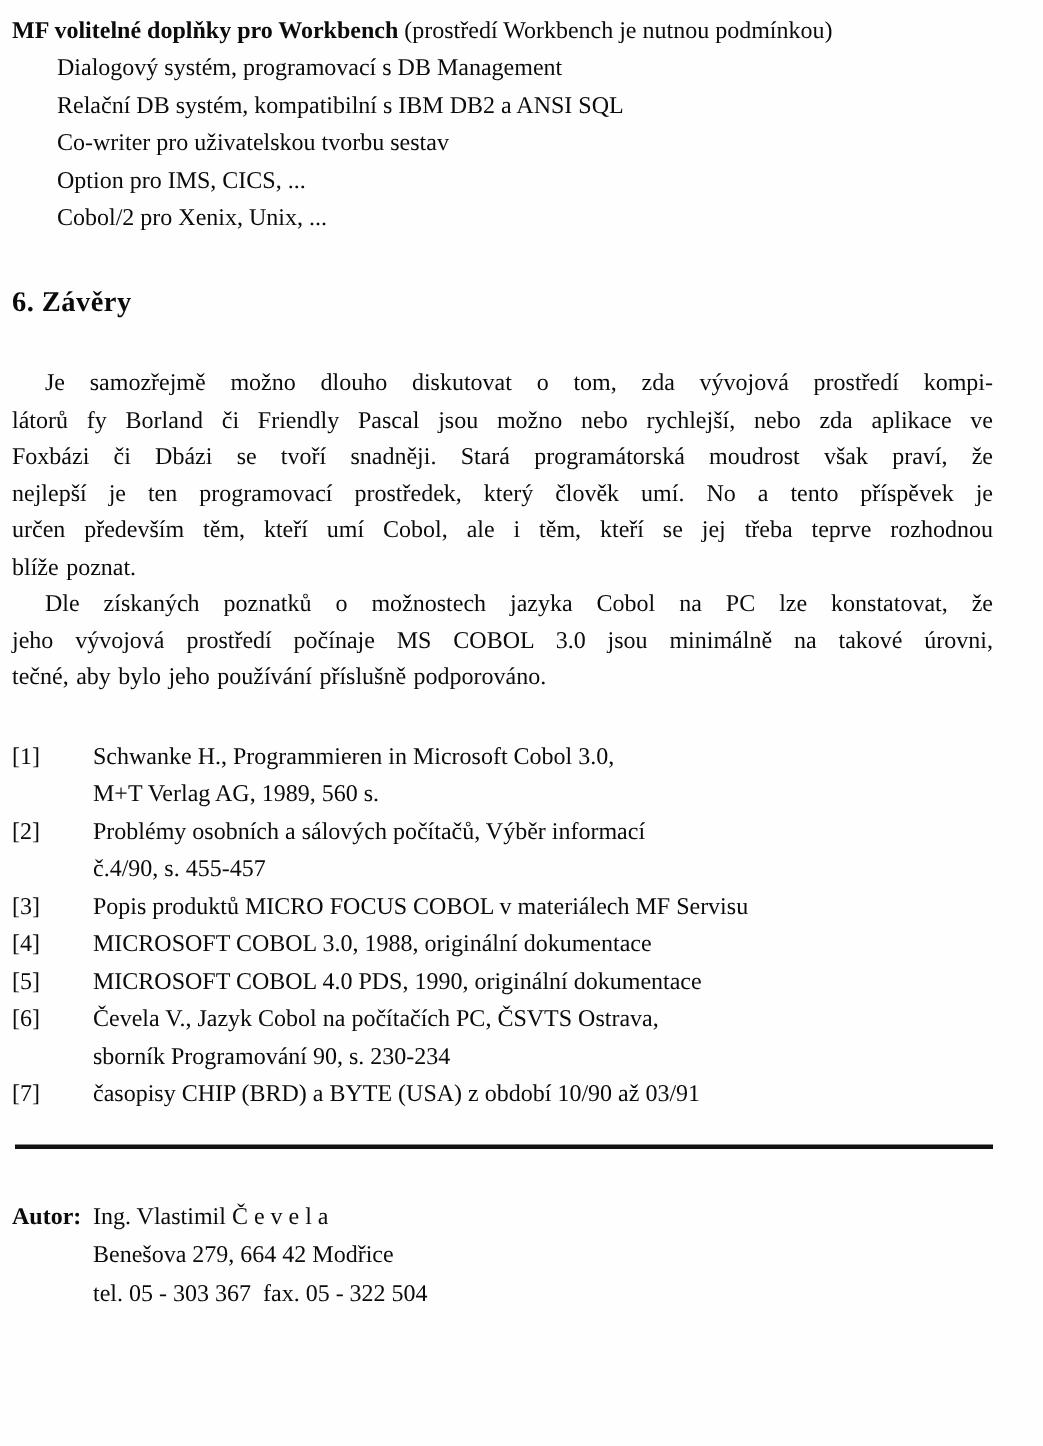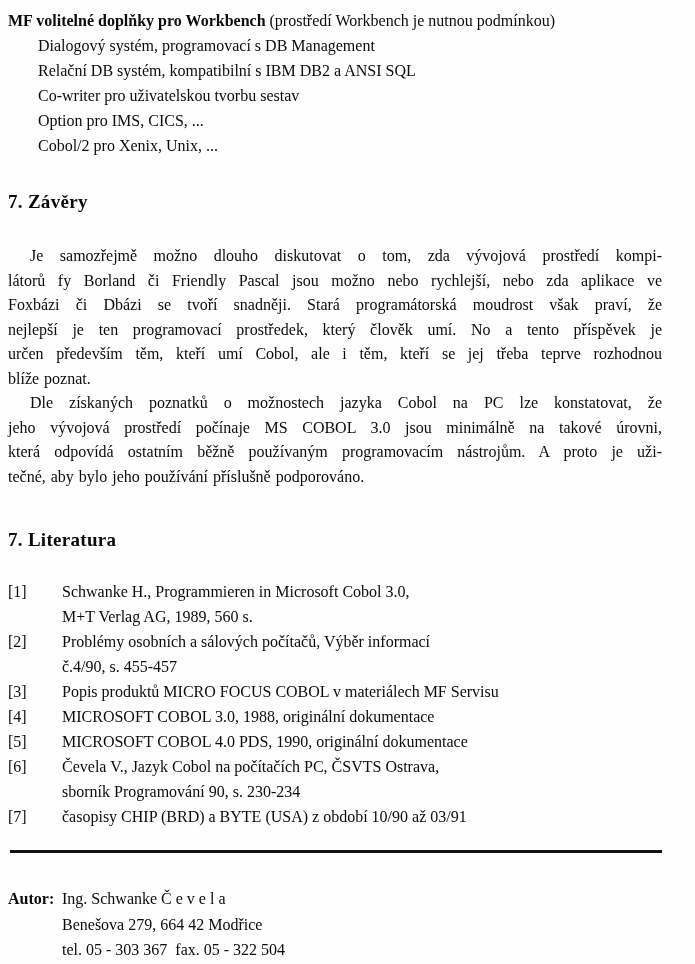--- a/index.html
+++ b/index.html
@@ -73,39 +73,37 @@
 
   <div class="addons">
     <div class="addons-title"><span class="b">MF volitelné doplňky pro Workbench</span><span> (prostředí Workbench je nutnou podmínkou)</span></div>
     <div class="addon-item">Dialogový systém, programovací s DB Management</div>
     <div class="addon-item">Relační DB systém, kompatibilní s IBM DB2 a ANSI SQL</div>
     <div class="addon-item">Co-writer pro uživatelskou tvorbu sestav</div>
     <div class="addon-item">Option pro IMS, CICS, ...</div>
     <div class="addon-item">Cobol/2 pro Xenix, Unix, ...</div>
   </div>
 
-  <div class="h">7. Závěry</div>
+  <div class="h">6. Závěry</div>
 
   <div class="para">
     <div class="jline first">Je samozřejmě možno dlouho diskutovat o tom, zda vývojová prostředí kompi-</div>
     <div class="jline">látorů fy Borland či Friendly Pascal jsou možno nebo rychlejší, nebo zda aplikace ve</div>
     <div class="jline">Foxbázi či Dbázi se tvoří snadněji. Stará programátorská moudrost však praví, že</div>
     <div class="jline">nejlepší je ten programovací prostředek, který člověk umí. No a tento příspěvek je</div>
     <div class="jline">určen především těm, kteří umí Cobol, ale i těm, kteří se jej třeba teprve rozhodnou</div>
     <div class="jline last">blíže poznat.</div>
   </div>
 
   <div class="para cont">
     <div class="jline first">Dle získaných poznatků o možnostech jazyka Cobol na PC lze konstatovat, že</div>
     <div class="jline">jeho vývojová prostředí počínaje MS COBOL 3.0 jsou minimálně na takové úrovni,</div>
-    <div class="jline">která odpovídá ostatním běžně používaným programovacím nástrojům. A proto je uži-</div>
     <div class="jline last">tečné, aby bylo jeho používání příslušně podporováno.</div>
   </div>
 
-  <div class="h h7">7. Literatura</div>
 
   <div class="refs">
     <div class="ref">
       <div class="ref-num">[1]</div>
       <div class="ref-body">
         <div>Schwanke H., Programmieren in Microsoft Cobol 3.0,</div>
         <div>M+T Verlag AG, 1989, 560 s.</div>
       </div>
     </div>
     <div class="ref">
@@ -146,21 +144,21 @@
         <div>časopisy CHIP (BRD) a BYTE (USA) z období 10/90 až 03/91</div>
       </div>
     </div>
   </div>
 
   <div class="rule"></div>
 
   <div class="footer">
     <div class="frow">
       <span class="b">Autor:</span>
-      <span>Ing. Schwanke Č e v e l a</span>
+      <span>Ing. Vlastimil Č e v e l a</span>
     </div>
     <div class="frow">
       <span></span>
       <span>Benešova 279, 664 42 Modřice</span>
     </div>
     <div class="frow">
       <span></span>
       <span>tel. 05 - 303 367&nbsp; fax. 05 - 322 504</span>
     </div>
   </div>

